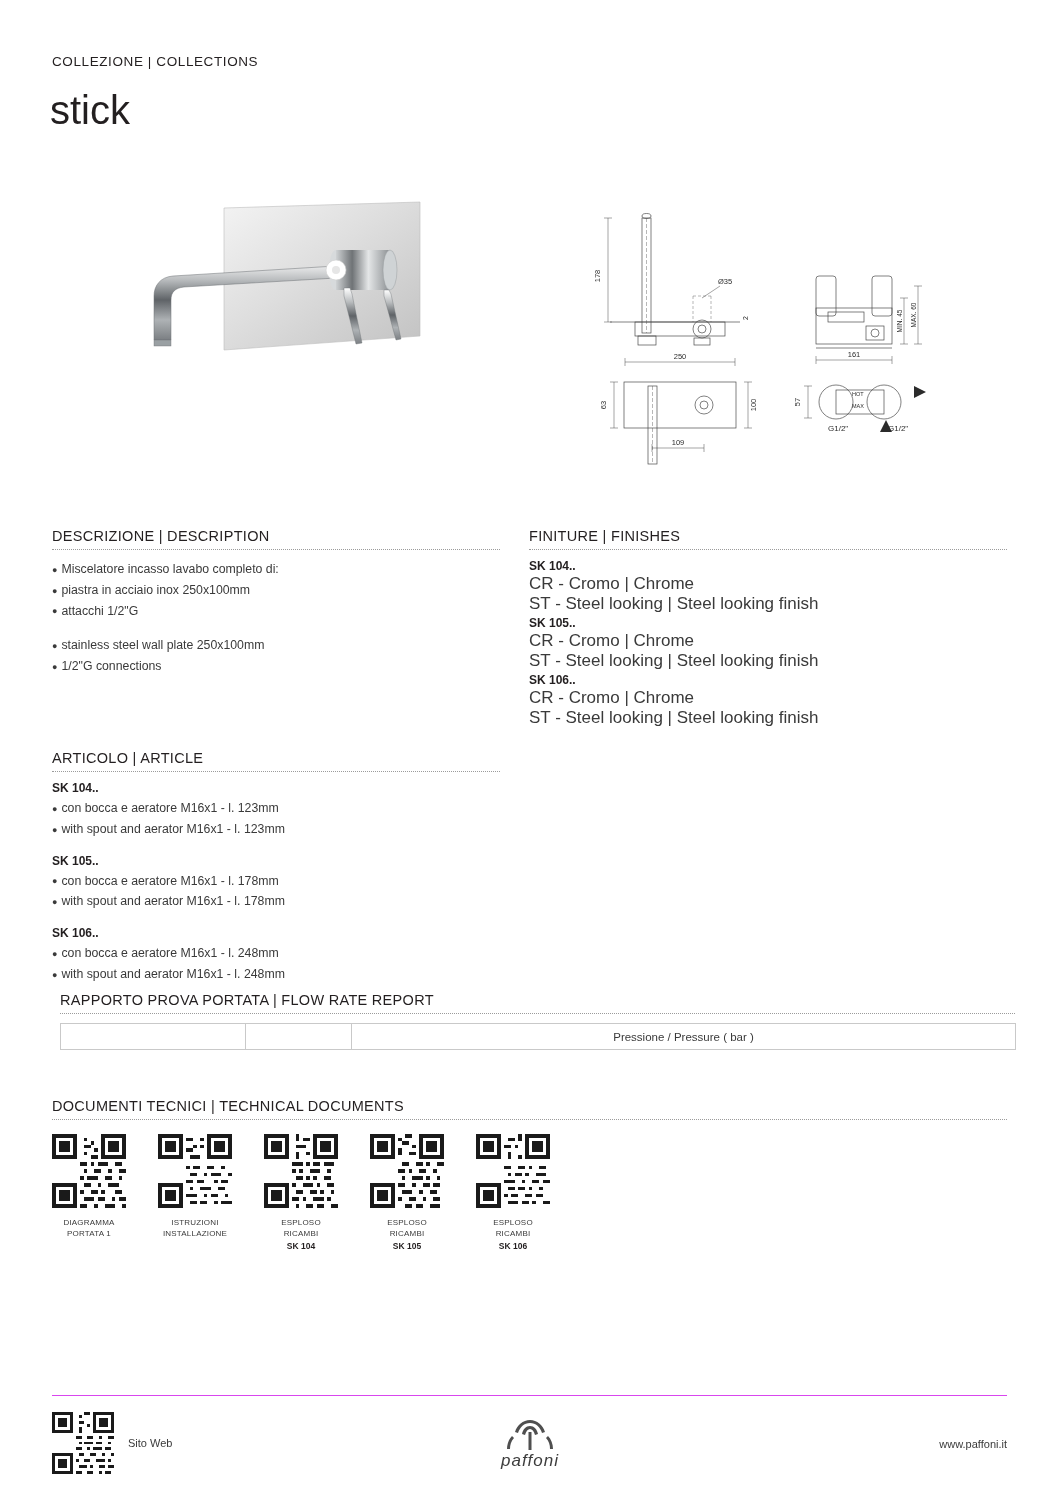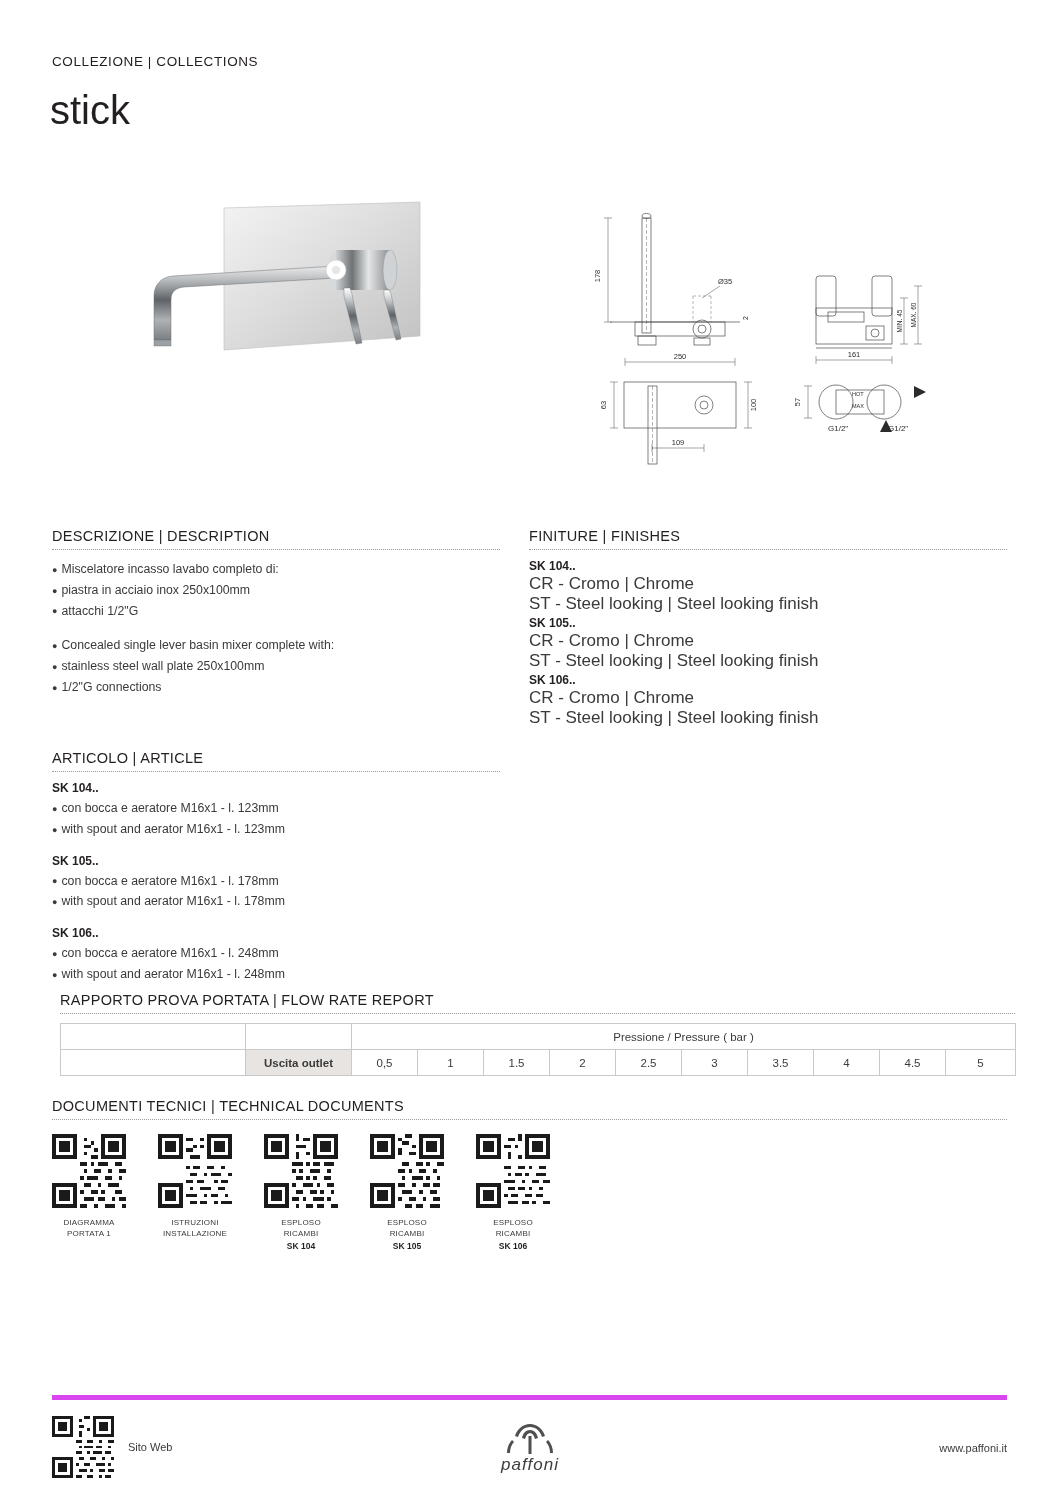--- a/index.html
+++ b/index.html
@@ -184,21 +184,21 @@
     color: #231f20;
     margin-top: 2px;
   }
 
   
   .footer {
     position: absolute;
     left: 52px;
     top: 1395px;
     width: 955px;
-    border-top: 5px solid #d946ef;
+    border-top: 1px solid #d946ef;
     padding-top: 16px;
     display: flex;
     align-items: center;
   }
   .footer-qr { width: 62px; height: 62px; }
   .footer-site {
     font-size: 11px;
     color: #3a3a3a;
     margin-left: 14px;
   }
@@ -385,21 +385,20 @@
       <text x="308" y="231" font-size="8" fill="#2b2b2b" font-family="Liberation Sans, sans-serif">G1/2"</text>
     </svg>
   </div>
 
   <div class="col-left">
     <div class="sec-head">DESCRIZIONE | DESCRIPTION</div>
     <div class="bullet-line"><span class="dot">●</span><span>Miscelatore incasso lavabo completo di:</span></div>
     <div class="bullet-line"><span class="dot">●</span><span>piastra in acciaio inox 250x100mm</span></div>
     <div class="bullet-line"><span class="dot">●</span><span>attacchi 1/2"G</span></div>
     <div class="gap"></div>
-    <div class="bullet-line"><span class="dot">●</span><span>Concealed single lever basin mixer complete with:</span></div>
     <div class="bullet-line"><span class="dot">●</span><span>stainless steel wall plate 250x100mm</span></div>
     <div class="bullet-line"><span class="dot">●</span><span>1/2"G connections</span></div>
   </div>
 
   <div class="col-right">
     <div class="sec-head">FINITURE | FINISHES</div>
     <div class="subhead">SK 104..</div>
     <div class="fin-line">CR - Cromo | Chrome</div>
     <div class="fin-line">ST - Steel looking | Steel looking finish</div>
     <div class="subhead">SK 105..</div>
@@ -444,34 +443,20 @@
           <col style="width:66px">
           <col style="width:66px">
           <col style="width:66px">
           <col style="width:70px">
       </colgroup>
       <tbody>
           <tr>
         <td class="blank"></td>
         <td class="blank"></td>
         <td class="press-head" colspan="10">Pressione / Pressure ( bar )</td>
-      </tr>
-      <tr>
-        <td class="blank"></td>
-        <td class="outlet">Uscita outlet</td>
-        <td>0,5</td>
-        <td>1</td>
-        <td>1.5</td>
-        <td>2</td>
-        <td>2.5</td>
-        <td>3</td>
-        <td>3.5</td>
-        <td>4</td>
-        <td>4.5</td>
-        <td>5</td>
       </tr>
     </tbody>
       </table>
   </div>
 
   <div class="docs-section">
     <div class="sec-head">DOCUMENTI TECNICI | TECHNICAL DOCUMENTS</div>
     <div class="qr-row">
 
       <div class="qr-item">

